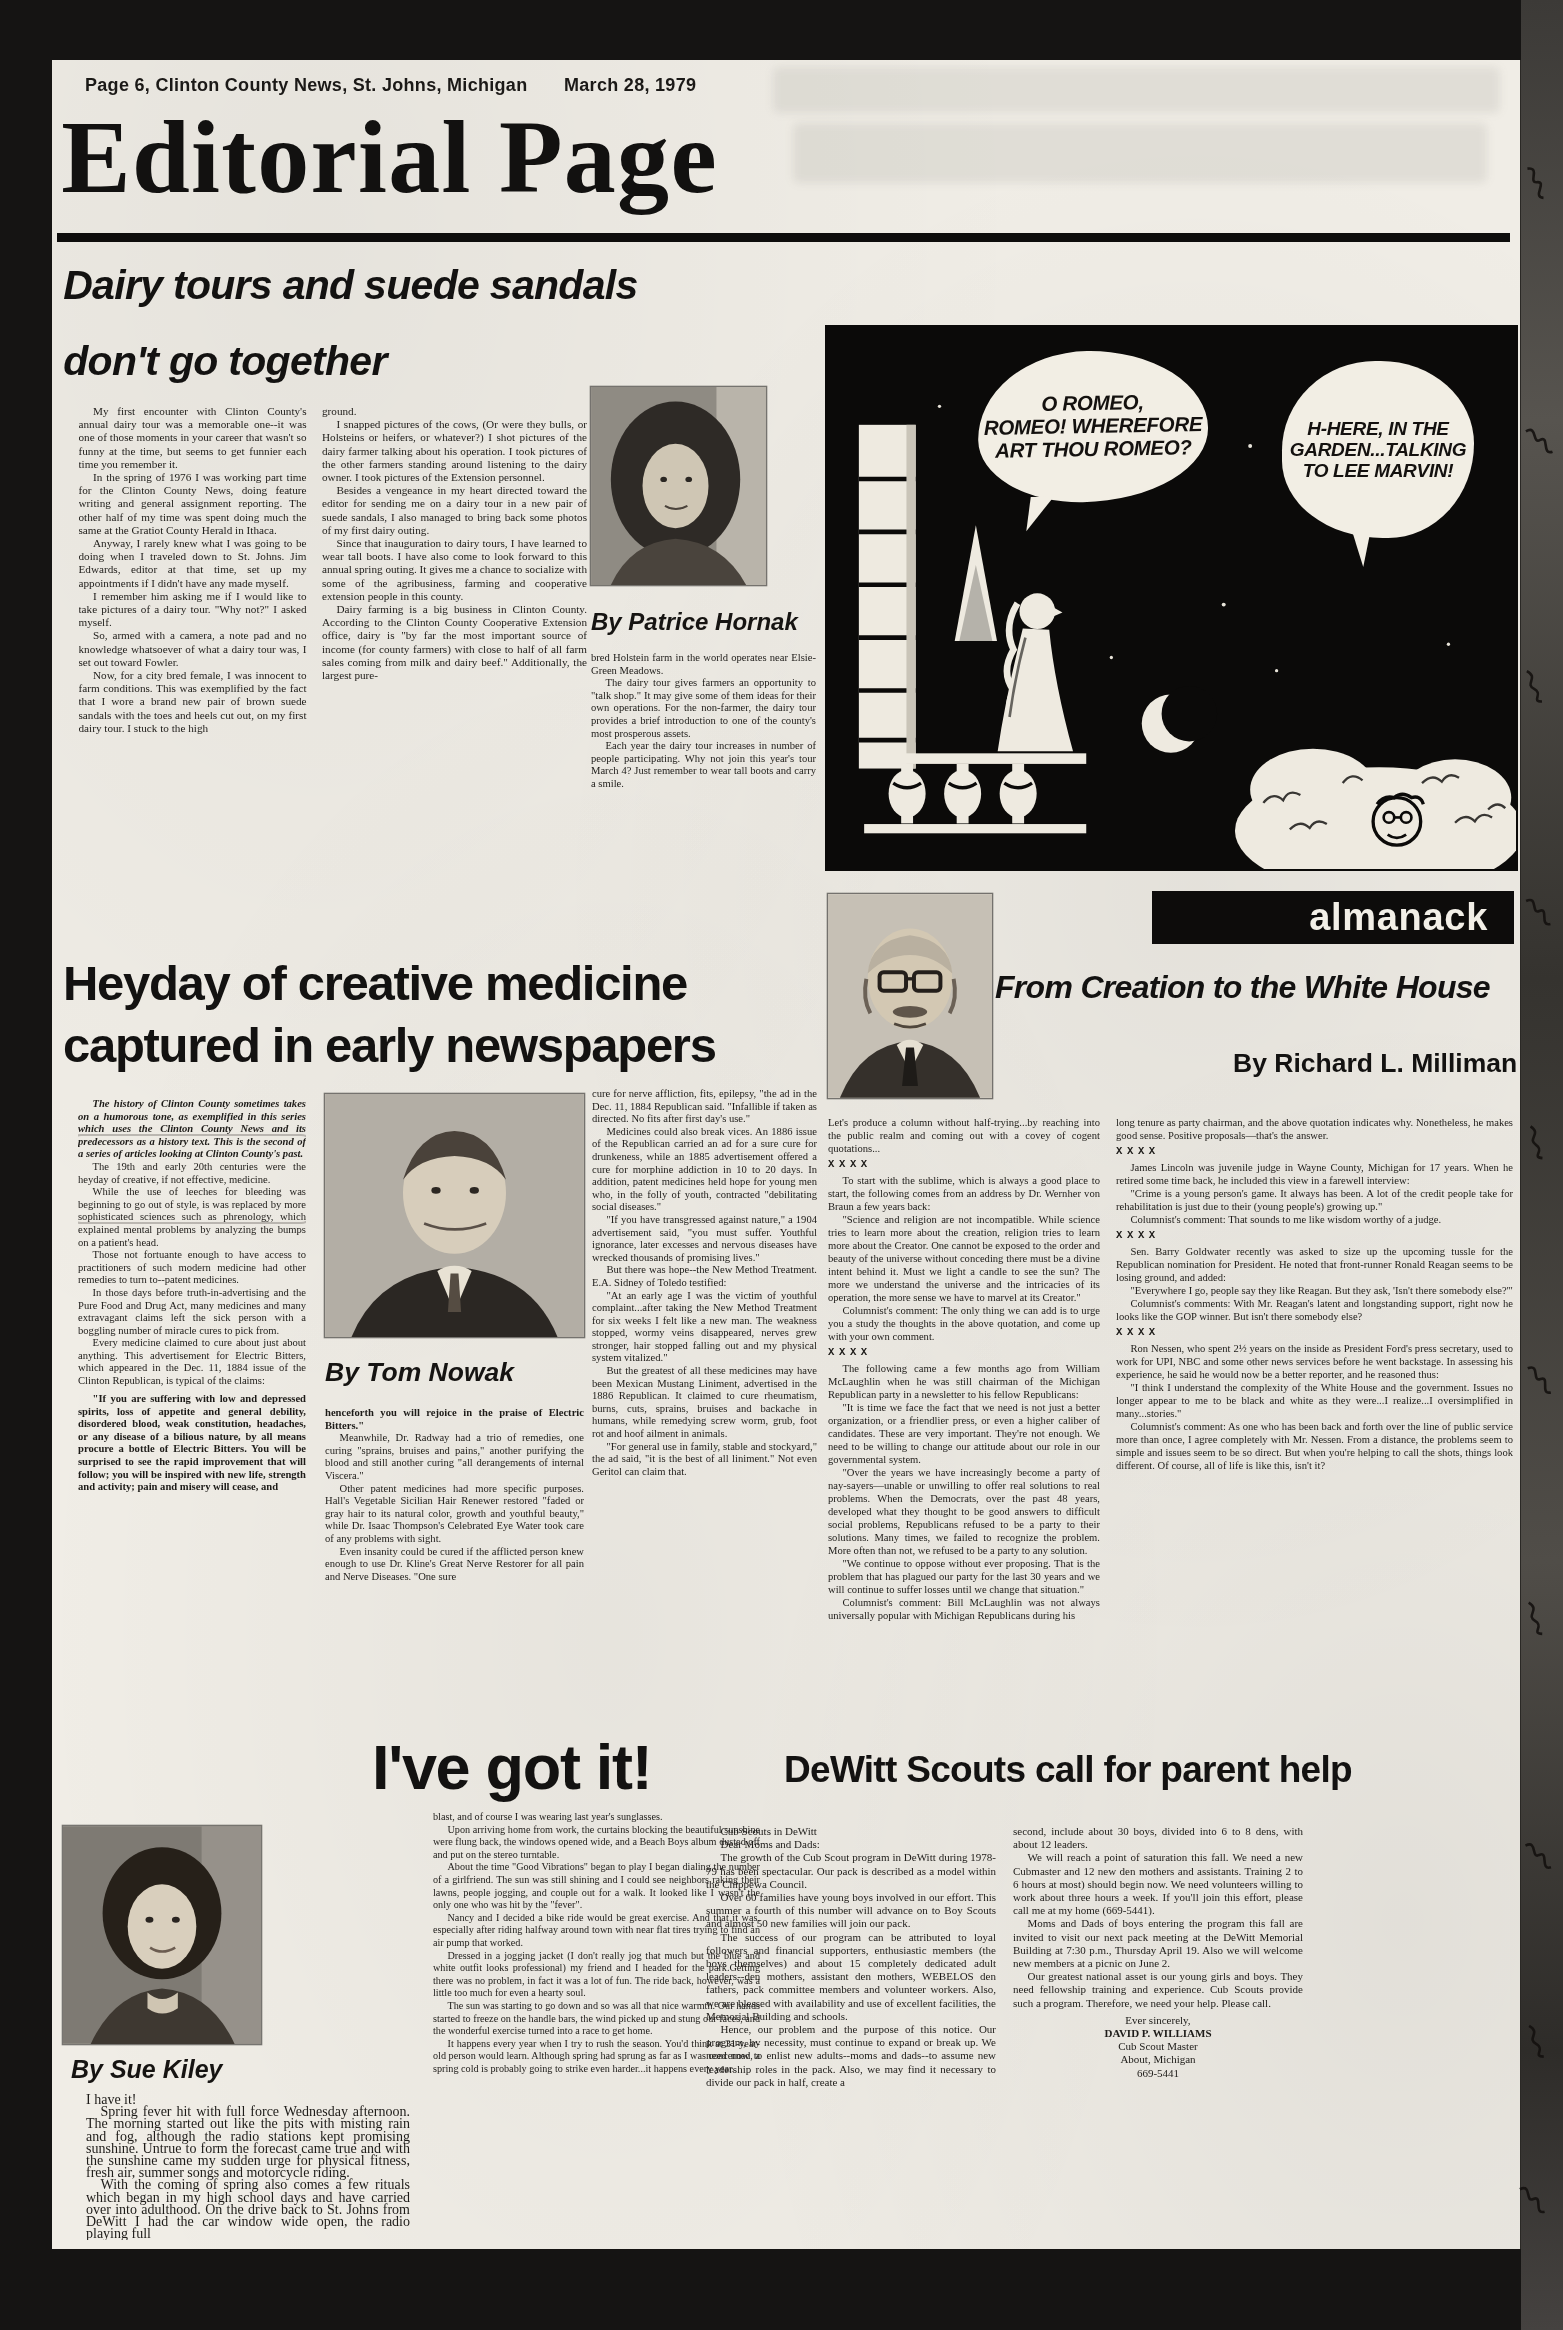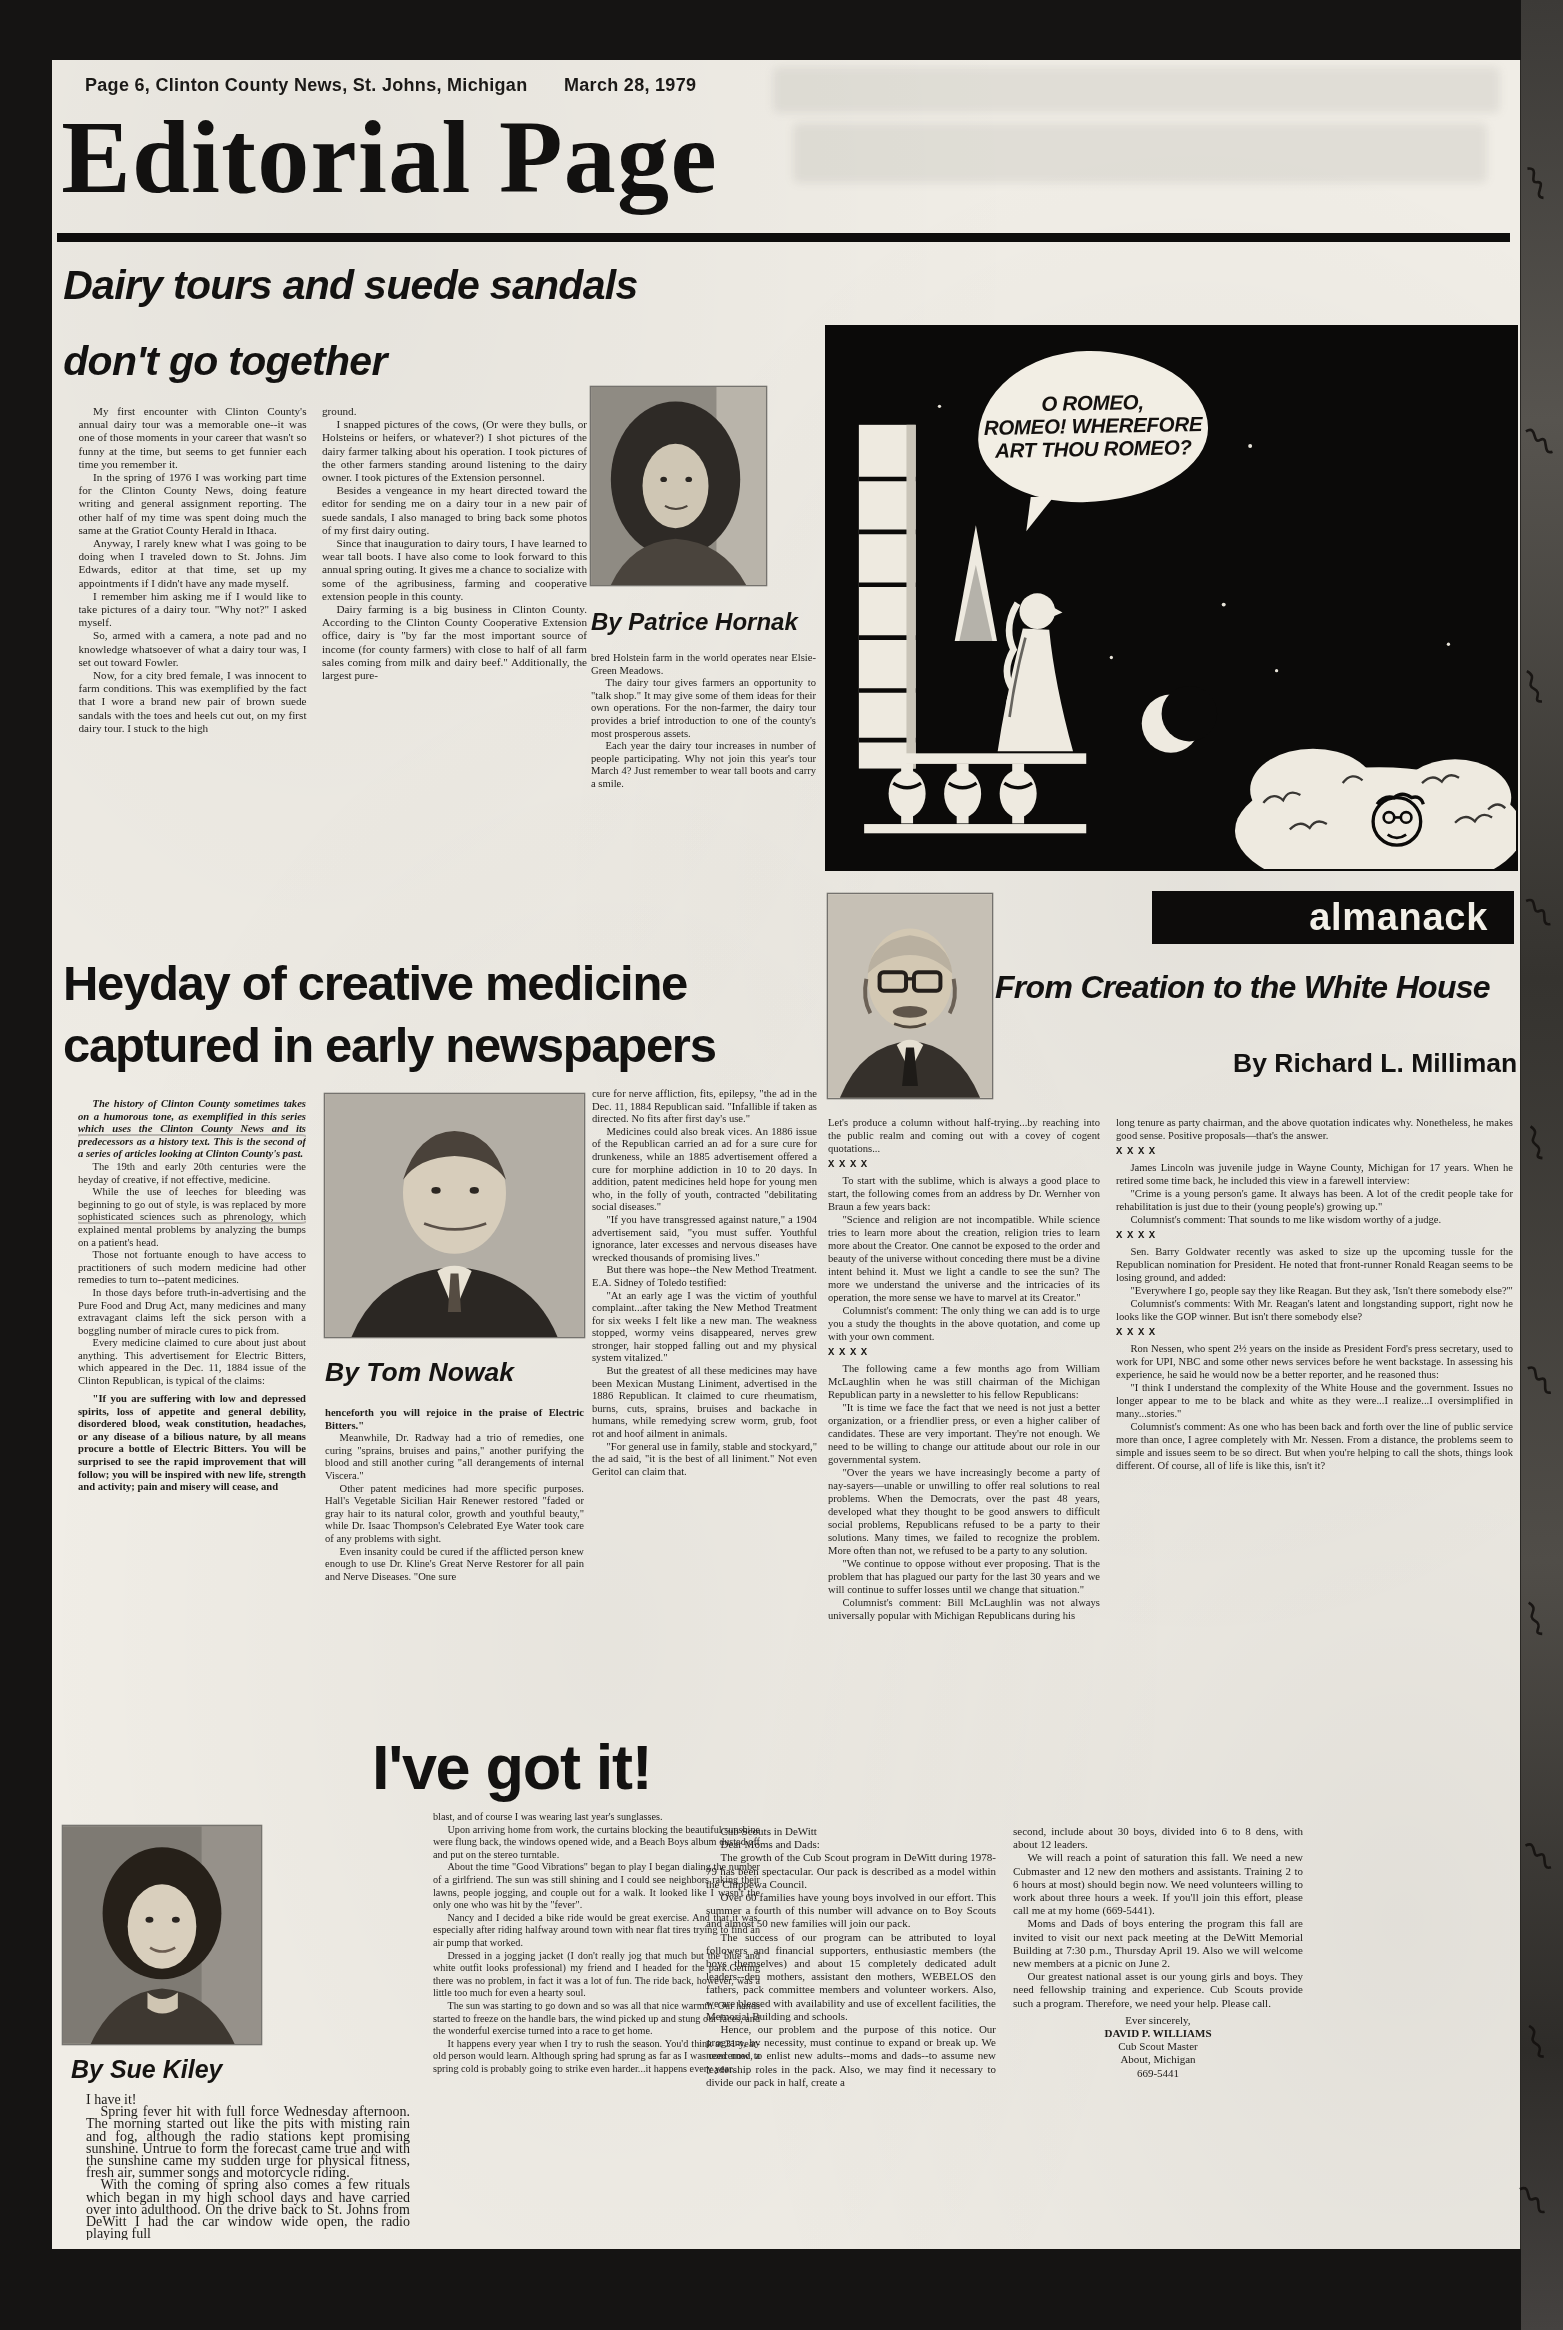--- a/index.html
+++ b/index.html
@@ -174,20 +174,26 @@
         <line x1="858" y1="742" x2="868" y2="742" stroke="#0b0a09" stroke-width="4"></line>
         <path d="M848,768 q14,10 28,0" stroke="#0b0a09" stroke-width="4" fill="none"></path>
       </g>
     </svg>
     <div class="bubble b1">
       <p>O ROMEO,</p>
       <p>ROMEO! WHEREFORE</p>
       <p>ART THOU ROMEO?</p>
       <span class="tail"></span>
     </div>
+    <div class="bubble b2">
+      <p>H-HERE, IN THE</p>
+      <p>GARDEN...TALKING</p>
+      <p>TO LEE MARVIN!</p>
+      <span class="tail"></span>
+    </div>
   </div>
 
   <div class="headline" style="left:63px;top:958px;font-size:49px;letter-spacing:-1.3px;">Heyday of creative medicine</div>
   <div class="headline" style="left:63px;top:1020px;font-size:49px;letter-spacing:-1.3px;">captured in early newspapers</div>
 
   <div class="body-col intro-wrap" style="left:78px;top:1098px;width:228px;font-size:10.6px;line-height:12.6px;max-height:721px;">
     <div class="pencil-box"></div>
     <div class="intro-list">
         <p>The history of Clinton County sometimes takes on a humorous tone, as exemplified in this series which uses the Clinton County News and its predecessors as a history text. This is the second of a series of articles looking at Clinton County's past.</p>
       </div>
@@ -311,20 +317,21 @@
   <div class="body-col no-first-indent" style="left:433px;top:1811px;width:327px;font-size:10.2px;line-height:12.6px;max-height:436px;">
       <p>blast, and of course I was wearing last year's sunglasses.</p>
       <p>Upon arriving home from work, the curtains blocking the beautiful sunshine were flung back, the windows opened wide, and a Beach Boys album dusted off and put on the stereo turntable.</p>
       <p>About the time "Good Vibrations" began to play I began dialing the number of a girlfriend. The sun was still shining and I could see neighbors raking their lawns, people jogging, and couple out for a walk. It looked like I wasn't the only one who was hit by the "fever".</p>
       <p>Nancy and I decided a bike ride would be great exercise. And that it was, especially after riding halfway around town with near flat tires trying to find an air pump that worked.</p>
       <p>Dressed in a jogging jacket (I don't really jog that much but the blue and white outfit looks professional) my friend and I headed for the park.Getting there was no problem, in fact it was a lot of fun. The ride back, however, was a little too much for even a hearty soul.</p>
       <p>The sun was starting to go down and so was all that nice warmth. Our hands started to freeze on the handle bars, the wind picked up and stung our faces, and the wonderful exercise turned into a race to get home.</p>
       <p>It happens every year when I try to rush the season. You'd think at 31-year-old person would learn. Although spring had sprung as far as I was concerned, a spring cold is probably going to strike even harder...it happens every year.</p>
     </div>
 
+  <div class="headline" style="left:784px;top:1751px;font-size:37px;letter-spacing:-0.7px;">DeWitt Scouts call for parent help</div>
   <div class="body-col" style="left:706px;top:1825px;width:290px;font-size:11px;line-height:13.2px;max-height:417px;">
       <p>Cub Scouts in DeWitt</p>
       <p>Dear Moms and Dads:</p>
       <p>The growth of the Cub Scout program in DeWitt during 1978-79 has been spectacular. Our pack is described as a model within the Chippewa Council.</p>
       <p>Over 60 families have young boys involved in our effort. This summer a fourth of this number will advance on to Boy Scouts and almost 50 new families will join our pack.</p>
       <p>The success of our program can be attributed to loyal followers and financial supporters, enthusiastic members (the boys themselves) and about 15 completely dedicated adult leaders--den mothers, assistant den mothers, WEBELOS den fathers, pack committee members and volunteer workers. Also, we are blessed with availability and use of excellent facilities, the Memorial Building and schools.</p>
       <p>Hence, our problem and the purpose of this notice. Our program, by necessity, must continue to expand or break up. We need now to enlist new adults--moms and dads--to assume new leadership roles in the pack. Also, we may find it necessary to divide our pack in half, create a</p>
     </div>
   <div class="body-col no-first-indent" style="left:1013px;top:1825px;width:290px;font-size:11px;line-height:13.2px;max-height:417px;">
     <div>

